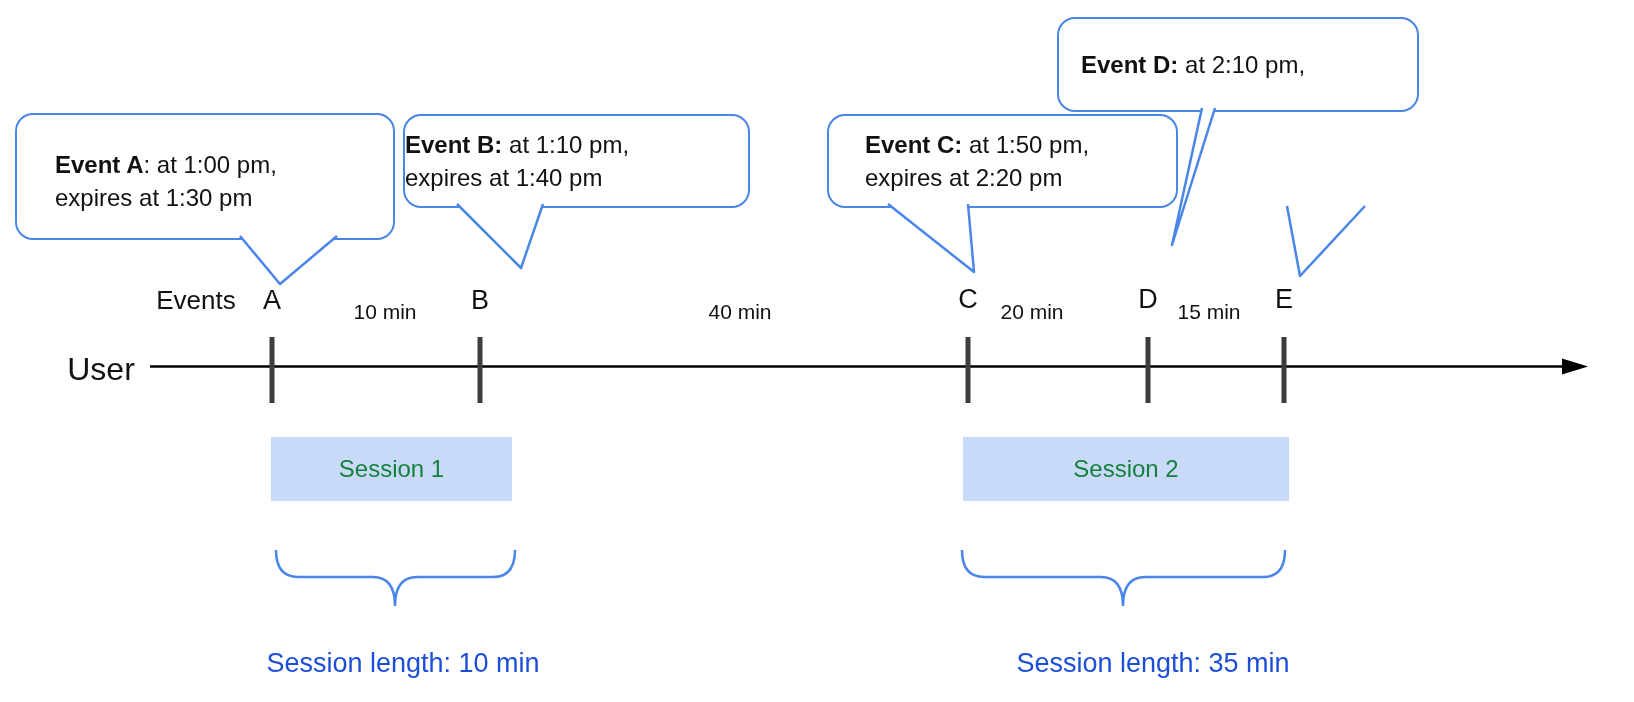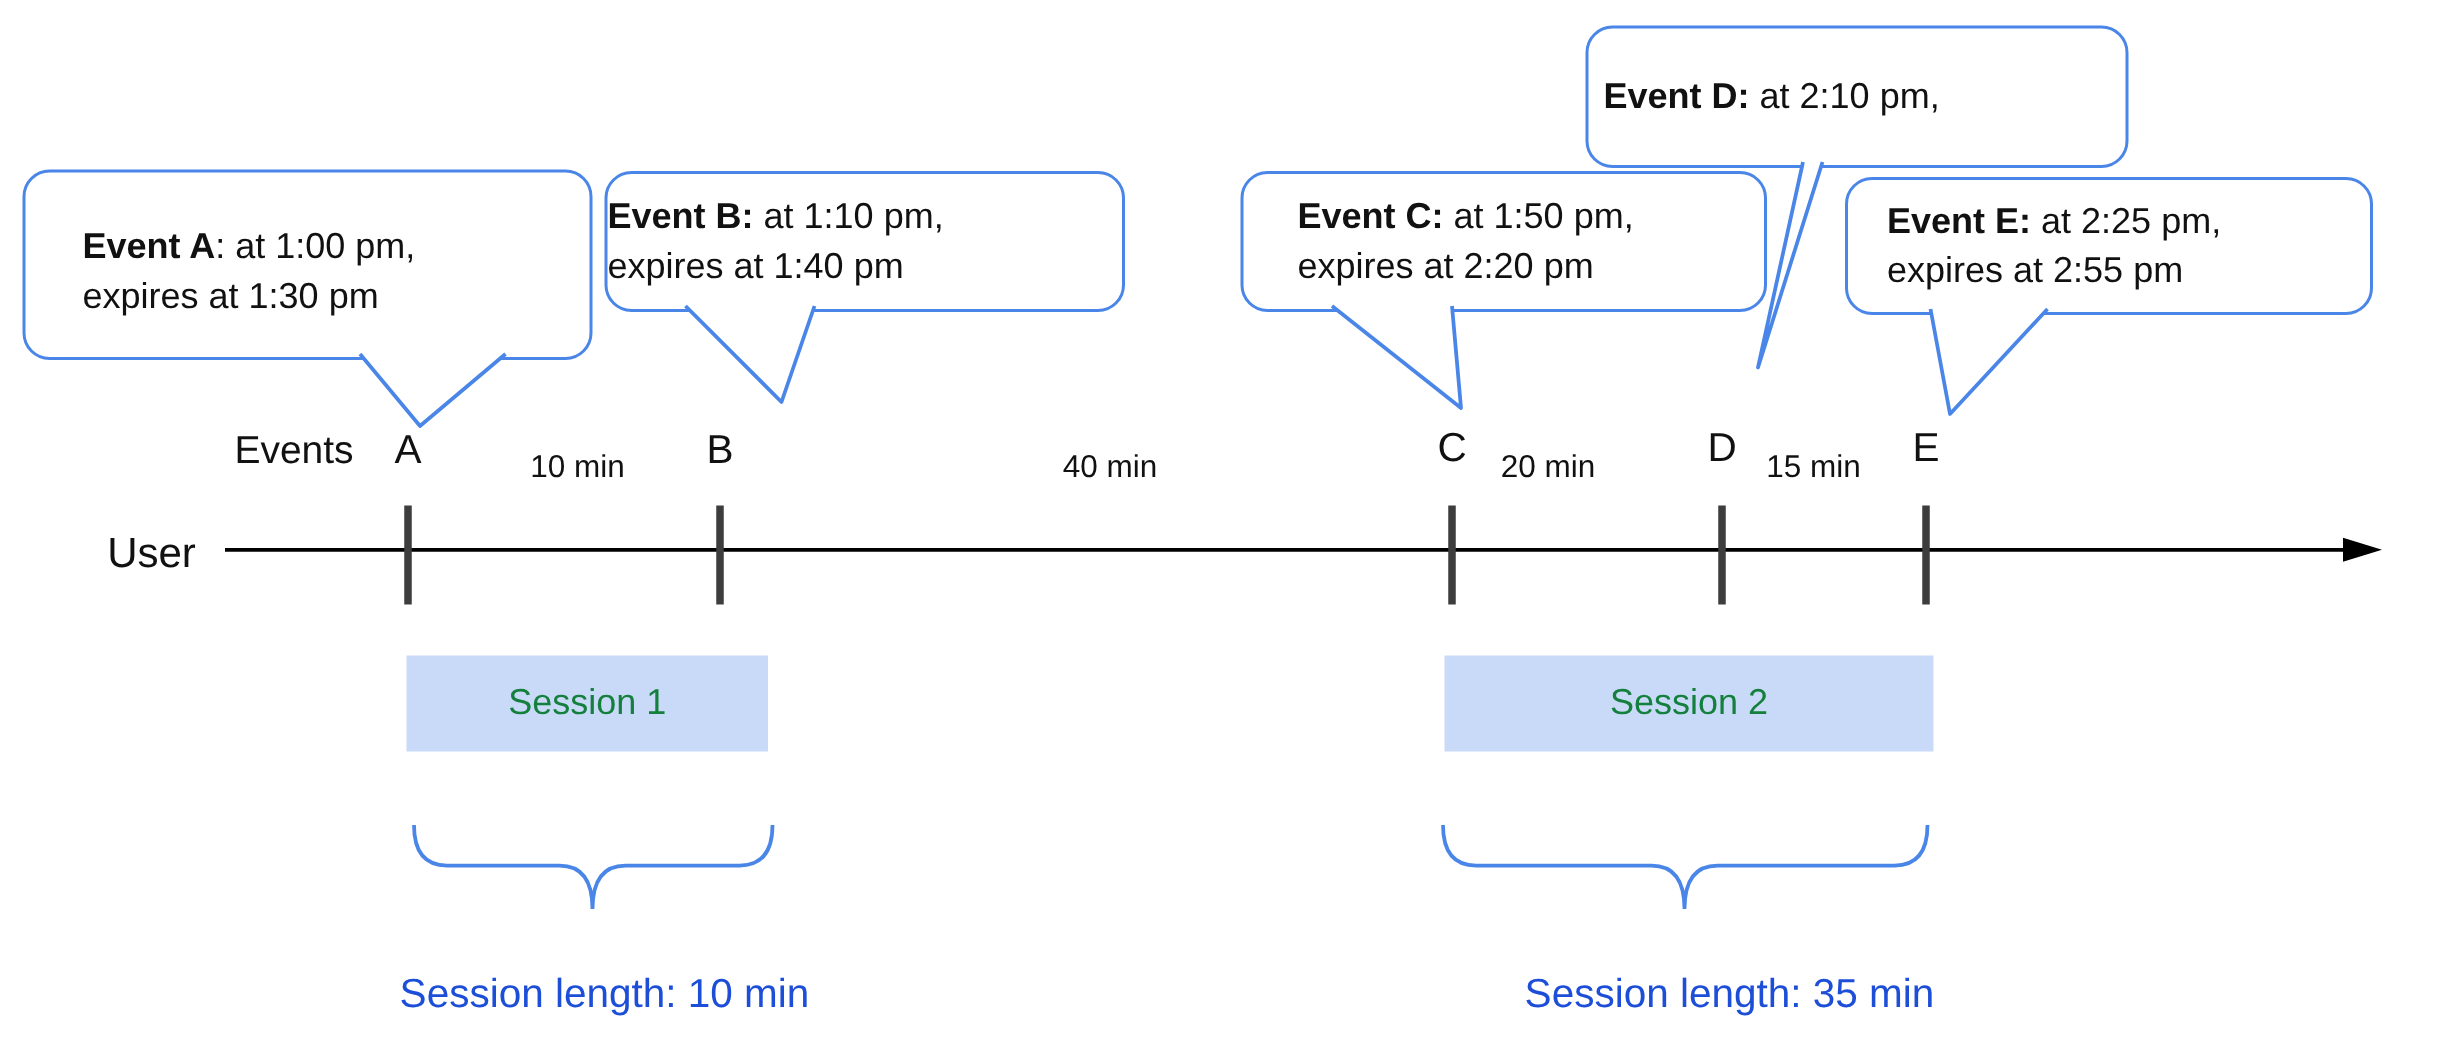--- a/index.html
+++ b/index.html
@@ -31,21 +31,21 @@
   .bubble .b{font-weight:700;}
   .lbl{
     position:absolute;
     transform:translate(-50%,-50%);
     white-space:nowrap;
     color:#111;
   }
   .axis-lbl{font-size:26px;}
   .tick-lbl{font-size:27px;}
   .interval-lbl{font-size:21px;text-align:center;}
-  .actor-lbl{font-size:28px;}
+  .actor-lbl{font-size:32px;}
   .session-box{
     position:absolute;
     background:#c9daf8;
     display:flex;
     align-items:center;
     justify-content:center;
     font-size:24px;
     color:#15803d;
   }
   .session-len{font-size:27px;color:#1d4ed8;}
@@ -63,28 +63,24 @@
   <div class="bubble" style="left:403px;top:114px;width:347px;height:94px;">
     <div><span class="b">Event B:</span><span> at 1:10 pm,</span></div>
     <div>expires at 1:40 pm</div>
   </div>
 
   <div class="bubble" style="left:827px;top:114px;width:351px;height:94px;padding-left:36px;">
     <div><span class="b">Event C:</span><span> at 1:50 pm,</span></div>
     <div>expires at 2:20 pm</div>
   </div>
 
-  <div class="bubble" style="left:1057px;top:17px;width:362px;height:95px;padding-left:10px;">
+  <div class="bubble" style="left:1057px;top:17px;width:362px;height:95px;padding-left:22px;">
     <div><span class="b">Event D:</span><span> at 2:10 pm,</span></div>
   </div>
 
-  <div class="bubble" style="left:1230px;top:118px;width:352px;height:92px;padding-left:26px;">
-    <div><span class="b">Event E:</span><span> at 2:25 pm,</span></div>
-    <div>expires at 2:55 pm</div>
-  </div>
 
   <div class="lbl axis-lbl" style="left:196px;top:300px;">Events</div>
   <div class="lbl actor-lbl" style="left:101px;top:369px;">User</div>
 
   <div class="lbl tick-lbl" style="left:272px;top:300px;">A</div>
   <div class="lbl tick-lbl" style="left:480px;top:300px;">B</div>
   <div class="lbl tick-lbl" style="left:968px;top:299px;">C</div>
   <div class="lbl tick-lbl" style="left:1148px;top:299px;">D</div>
   <div class="lbl tick-lbl" style="left:1284px;top:299px;">E</div>
 

